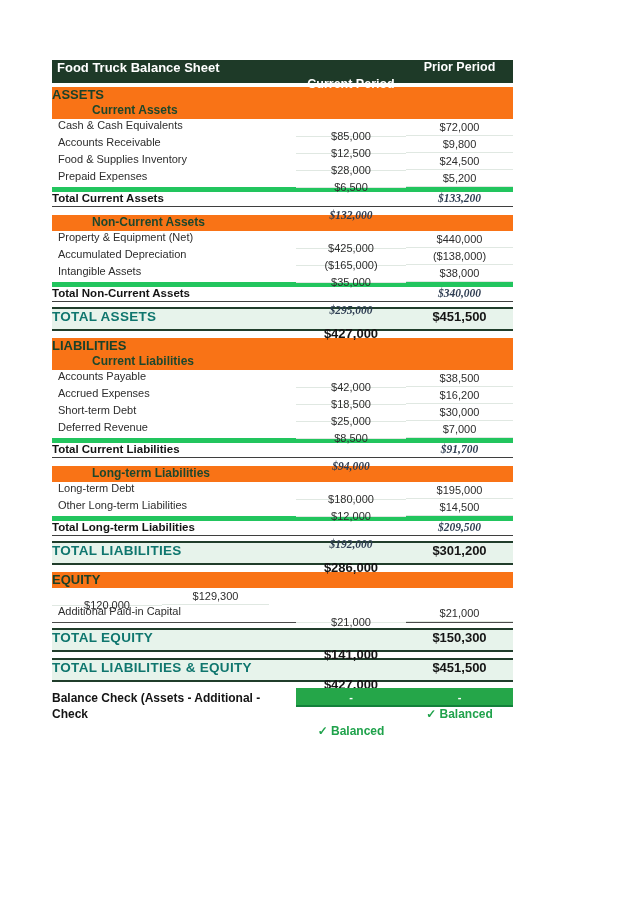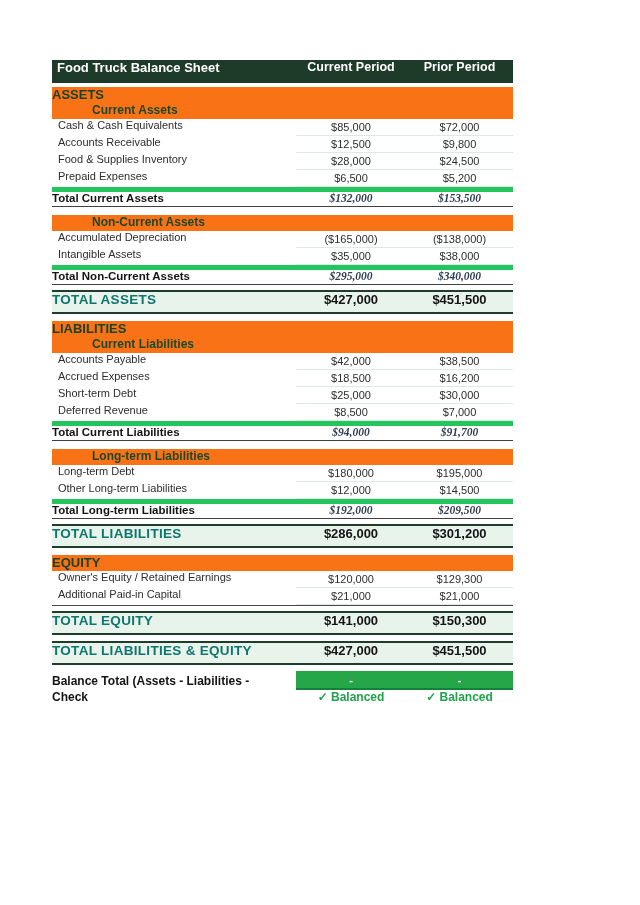--- a/index.html
+++ b/index.html
@@ -4,21 +4,21 @@
 <style>
   * { box-sizing: border-box; margin: 0; padding: 0; }
   html,body { width:640px; height:905px; background:#ffffff; }
   body { font-family:"Liberation Sans", sans-serif; position:relative; }
 
   .sheet { position:absolute; left:52px; top:60px; width:461px; }
 
   .row { display:flex; align-items:flex-start; }
 
   .cl { width:244px; }
-  .cc { width:110px; }
+  .cc { width:110px;margin-top:17px; }
   .cp { width:107px; }
 
   
   .hdr { background:#1E3A28; height:23px; }
   .hdr .cl { color:#ffffff; font-weight:bold; font-size:13px; padding-left:5px; white-space:nowrap; }
   .hdr .cc, .hdr .cp { color:#ffffff; font-weight:bold; font-size:12.5px; text-align:center; white-space:nowrap; }
 
   
   .band { background:#f97316; }
   .band .cl { font-weight:bold; white-space:nowrap; }
@@ -103,31 +103,36 @@
   </div>
   <div class="row dr">
     <div class="cl">Prepaid Expenses</div>
     <div class="cc">$6,500</div>
     <div class="cp">$5,200</div>
   </div>
 
   <div class="row st">
     <div class="cl">Total Current Assets</div>
     <div class="cc">$132,000</div>
-    <div class="cp">$153,500</div>
+    <div class="cp">$133,200</div>
   </div>
 
   <div class="sp8"></div>
 
   <div class="row band band-sub">
     <div class="cl">Non-Current Assets</div>
     <div class="cc"></div>
       <div class="cp"></div>
   </div>
 
+  <div class="row dr">
+    <div class="cl">Property &amp; Equipment (Net)</div>
+    <div class="cc">$425,000</div>
+    <div class="cp">$440,000</div>
+  </div>
   <div class="row dr">
     <div class="cl">Accumulated Depreciation</div>
     <div class="cc">($165,000)</div>
     <div class="cp">($138,000)</div>
   </div>
   <div class="row dr">
     <div class="cl">Intangible Assets</div>
     <div class="cc">$35,000</div>
     <div class="cp">$38,000</div>
   </div>
@@ -221,21 +226,20 @@
 
   <div class="sp7"></div>
 
   <div class="row band band-sec">
     <div class="cl">EQUITY</div>
     <div class="cc"></div>
       <div class="cp"></div>
   </div>
 
   <div class="row dr">
-    <div class="cl">Owner's Equity / Retained Earnings</div>
     <div class="cc">$120,000</div>
     <div class="cp">$129,300</div>
   </div>
   <div class="row dr">
     <div class="cl">Additional Paid-in Capital</div>
     <div class="cc">$21,000</div>
     <div class="cp">$21,000</div>
   </div>
 
   <div class="hrline"></div>
@@ -251,21 +255,21 @@
 
   <div class="row bt">
     <div class="cl">TOTAL LIABILITIES &amp; EQUITY</div>
     <div class="cc">$427,000</div>
     <div class="cp">$451,500</div>
   </div>
 
   <div class="sp6"></div>
 
   <div class="row bc">
-    <div class="cl">Balance Total (Assets - Liabilities -</div>
+    <div class="cl">Balance Check (Assets - Additional -</div>
     <div class="bc-green">
       <div class="half1">-</div>
       <div class="half2">-</div>
     </div>
   </div>
 
   <div class="row strow">
     <div class="cl">Check</div>
     <div class="cc">✓ Balanced</div>
     <div class="cp">✓ Balanced</div>

